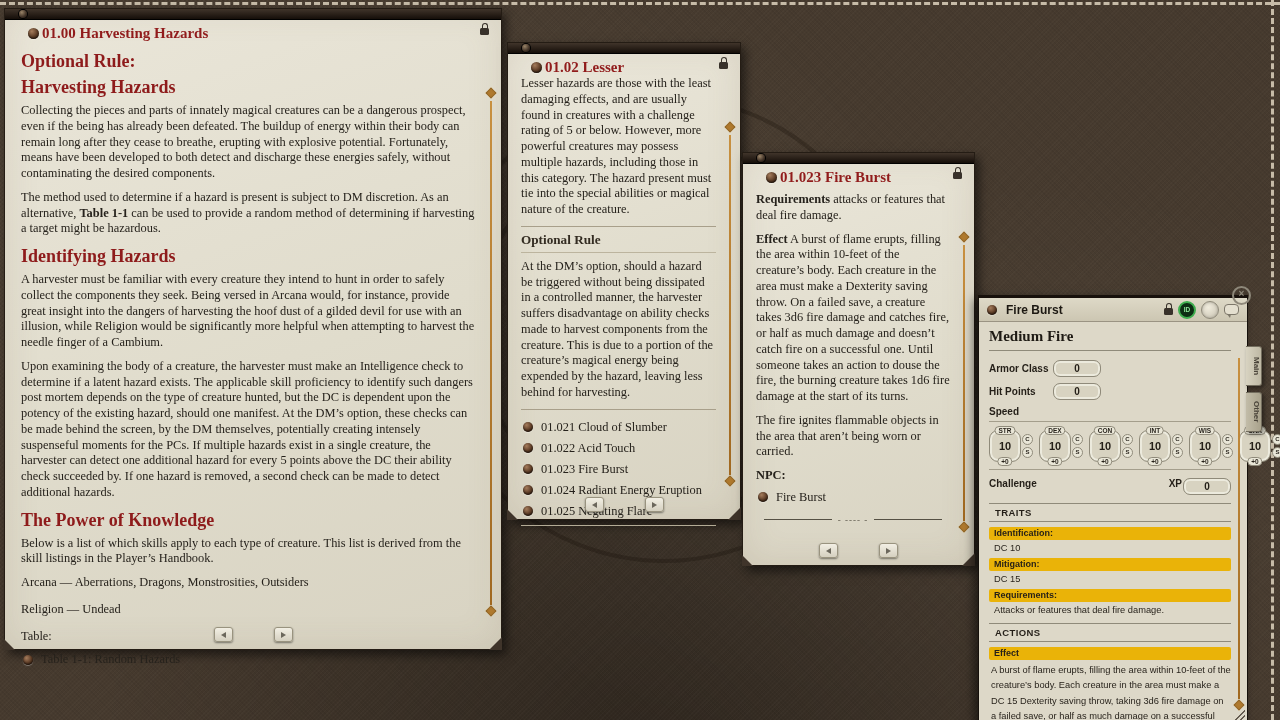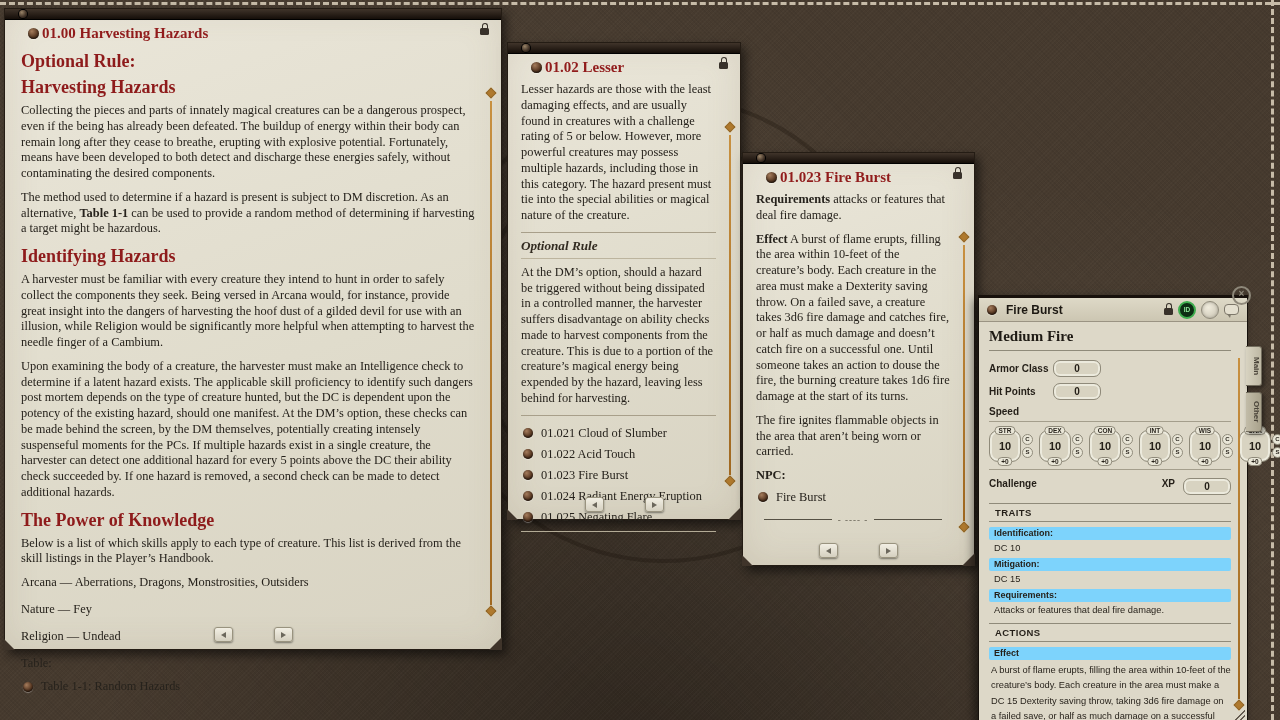--- a/index.html
+++ b/index.html
@@ -62,28 +62,28 @@
     box-shadow:0 1px 2px rgba(0,0,0,.45);cursor:pointer;}
   .tri-l{width:0;height:0;border-top:3.5px solid transparent;border-bottom:3.5px solid transparent;border-right:5px solid #6b675c;}
   .tri-r{width:0;height:0;border-top:3.5px solid transparent;border-bottom:3.5px solid transparent;border-left:5px solid #6b675c;}
 
   
   #w1{left:4px;top:8px;width:496px;height:640px;}
   #w1 .scrollline{top:92px;bottom:44px;}
   
   #w2{left:507px;top:42px;width:232px;height:476px;}
   #w2 .scrollline{top:92px;bottom:44px;}
-  #w2 .content{margin:6px 24px 0 13px;}
+  #w2 .content{margin:0 24px 0 13px;}
   
   #w3{left:742px;top:152px;width:231px;height:412px;}
   #w3 .scrollline{top:92px;bottom:44px;}
   #w3 .content{margin:6px 24px 0 13px;}
 
   .obox{border-top:1px solid #a89f8a;border-bottom:1px solid #a89f8a;padding:5px 0 8px;margin:4px 0 10px;}
-  .obox-h{font-weight:bold;font-size:13.2px;color:#332c22;padding-bottom:4px;margin-bottom:6px;border-bottom:1px solid #bcb49e;font-style:italic;}
+  .obox-h{font-weight:bold;font-size:13.2px;color:#332c22;padding-bottom:4px;margin-bottom:6px;border-bottom:1px solid #bcb49e;}
   .hr{border-top:1px solid #b3ab96;margin:6px 0;}
   .dashdiv{display:flex;align-items:center;gap:6px;margin:10px 8px 0;}
   .dashdiv .dl{flex:1;border-top:1.5px solid #555044;}
   .dashdiv .dm{font-size:9px;color:#555044;letter-spacing:1px;}
 
   
   #npc{position:absolute;left:978px;top:295px;width:268px;height:425px;
     background:#ddd8c8;border:1px solid #15100b;border-top:3px solid #17100b;
     box-shadow:-4px 4px 10px rgba(0,0,0,0.55);font-family:"Liberation Sans", sans-serif;}
   .npc-header{height:23px;background:linear-gradient(#ded9c7,#ccc6b2);border-bottom:1px solid #9a9383;
@@ -117,24 +117,24 @@
   .apill{position:absolute;left:50%;transform:translateX(-50%);font-weight:bold;font-size:6.5px;
     background:#e9e6d7;border:1px solid #8f8a7a;border-radius:5px;padding:0 3px;white-space:nowrap;line-height:7px;}
   .aname{top:-5px;}
   .amod{bottom:-5px;}
   .ascore{text-align:center;font-weight:bold;font-size:11px;line-height:30px;}
   .acs{display:flex;flex-direction:column;justify-content:center;gap:2px;margin-left:1px;}
   .acirc{width:9px;height:9px;border-radius:50%;background:#e9e6d7;border:1px solid #8f8a7a;
     font-weight:bold;font-size:6px;line-height:9px;text-align:center;}
   .chrow{display:flex;align-items:flex-start;margin-top:8px;}
   .chlabel{font-weight:bold;font-size:10px;}
-  .xplabel{font-weight:bold;font-size:10px;margin-left:auto;margin-right:8px;}
+  .xplabel{font-weight:bold;font-size:10px;margin-left:auto;margin-right:1px;}
   .sechead{margin-top:8px;border-top:1px solid #8f8a7a;border-bottom:1px solid #8f8a7a;
     padding:3px 0 3px 6px;font-weight:bold;font-size:9.5px;letter-spacing:.4px;}
-  .tbar{height:13px;background:#7dd3fc;border-radius:2px;font-weight:bold;font-size:9px;
+  .tbar{height:13px;background:#eab308;border-radius:2px;font-weight:bold;font-size:9px;
     line-height:13px;padding:0 5px;margin:5px 0 3px;}
   .tval{font-size:9.3px;margin:0 0 3px 5px;}
   .apara{font-size:9.3px;line-height:1.65;margin:3px 0 0 2px;}
   .npc-scrollline{position:absolute;right:7px;top:36px;bottom:22px;width:2px;
     background:linear-gradient(#c89040,#a06820);}
   .npc-orn{position:absolute;right:4px;bottom:12px;width:8px;height:8px;background:#b07a2e;
     transform:rotate(45deg);box-shadow:inset 0 0 2px rgba(0,0,0,.5);}
   .grip{position:absolute;right:2px;bottom:2px;width:13px;height:13px;
     background:repeating-linear-gradient(135deg, rgba(60,50,40,.75) 0 1px, transparent 1px 3.5px);
     clip-path:polygon(100% 0, 100% 100%, 0 100%);cursor:nwse-resize;}
@@ -166,21 +166,20 @@
     <div class="rh">Optional Rule:</div>
     <div class="rh" style="margin-top:2px">Harvesting Hazards</div>
     <p class="p">Collecting the pieces and parts of innately magical creatures can be a dangerous prospect, even if the being has already been defeated. The buildup of energy within their body can remain long after they cease to breathe, erupting with explosive potential. Fortunately, means have been developed to both detect and discharge these energies safely, without contaminating the desired components.</p>
     <p class="p"><span>The method used to determine if a hazard is present is subject to DM discretion. As an alternative, </span><span class="b">Table 1-1</span><span> can be used to provide a random method of determining if harvesting a target might be hazardous.</span></p>
     <div class="rh">Identifying Hazards</div>
     <p class="p">A harvester must be familiar with every creature they intend to hunt in order to safely collect the components they seek. Being versed in Arcana would, for instance, provide great insight into the dangers of harvesting the hoof dust of a gilded devil for use with an illusion, while Religion would be significantly more helpful when attempting to harvest the needle finger of a Cambium.</p>
     <p class="p">Upon examining the body of a creature, the harvester must make an Intelligence check to determine if a latent hazard exists. The applicable skill proficiency to identify such dangers post mortem depends on the type of creature hunted, but the DC is dependent upon the potency of the existing hazard, should one manifest. At the DM’s option, these checks can be made behind the screen, by the DM themselves, potentially creating intensely suspenseful moments for the PCs. If multiple hazards exist in a single creature, the harvester can detect one additional hazard for every 5 points above the DC their ability check succeeded by. If one hazard is removed, a second check can be made to detect additional hazards.</p>
     <div class="rh">The Power of Knowledge</div>
     <p class="p">Below is a list of which skills apply to each type of creature. This list is derived from the skill listings in the Player’s Handbook.</p>
     <p class="plain-line">Arcana — Aberrations, Dragons, Monstrosities, Outsiders</p>
-    <p class="plain-line">Nature — Fey</p>
     <p class="plain-line">Religion — Undead</p>
     <p class="plain-line" style="margin-bottom:8px">Table:</p>
     <div class="linkrow">
       <span class="sphere sm"></span>
       <span>Table 1-1: Random Hazards</span>
     </div>
   </div>
   <div class="scrollline"></div>
   <div class="orn" style="top:80px"></div>
   <div class="orn" style="bottom:34px"></div>

